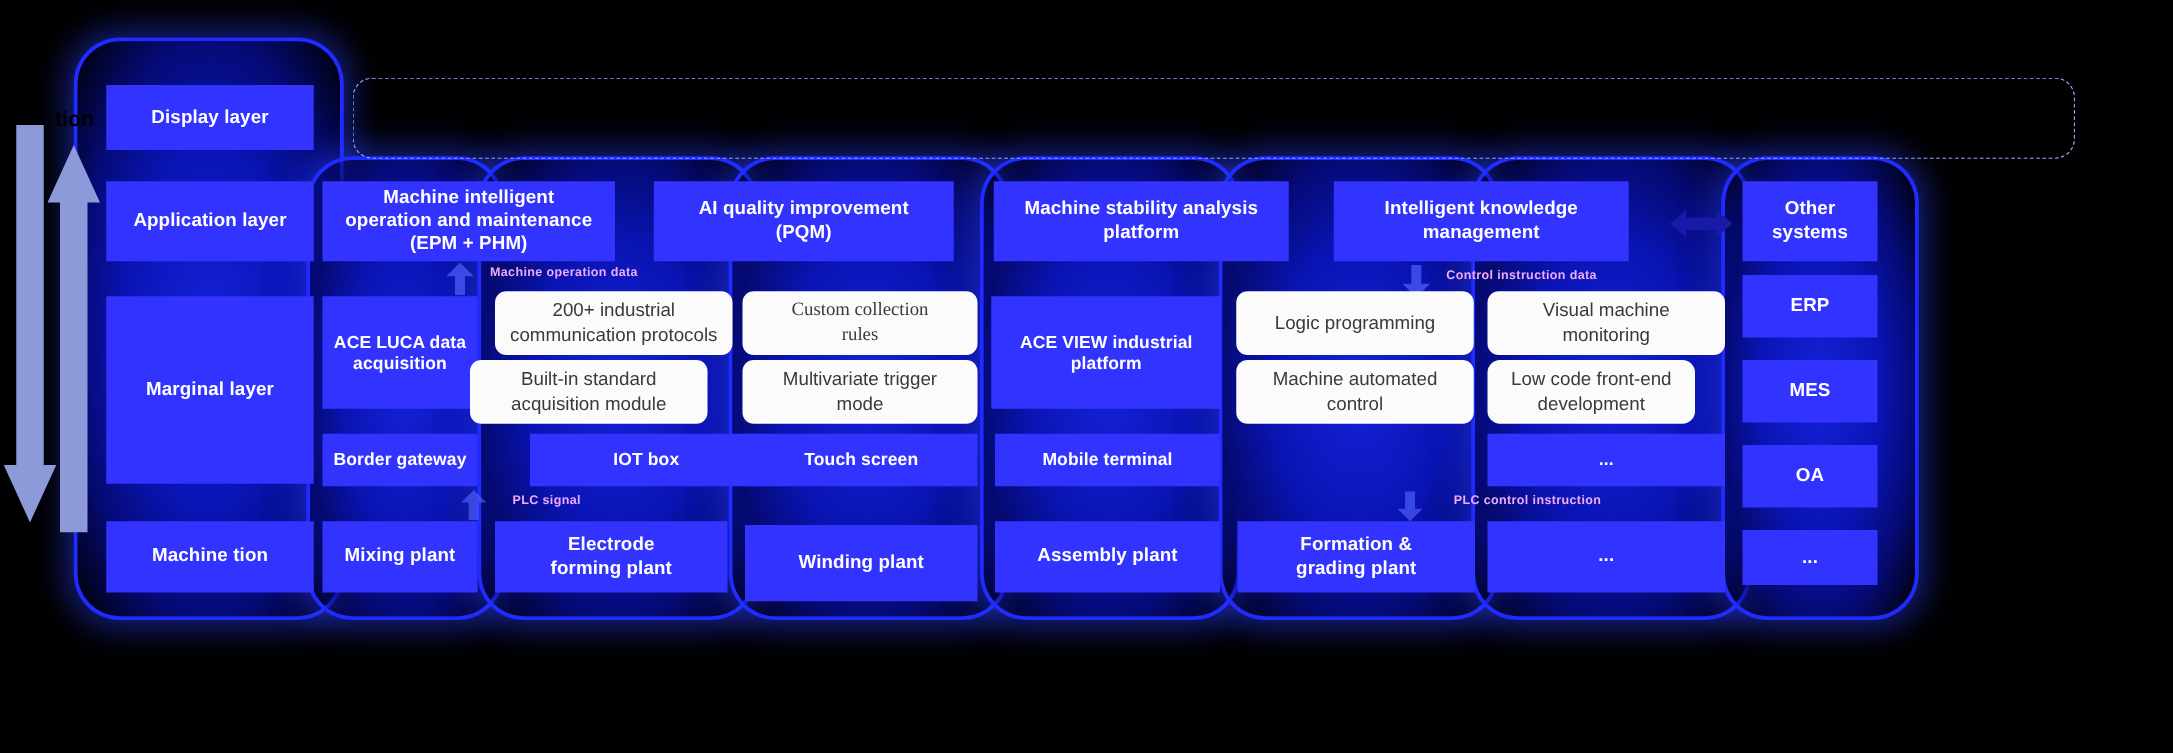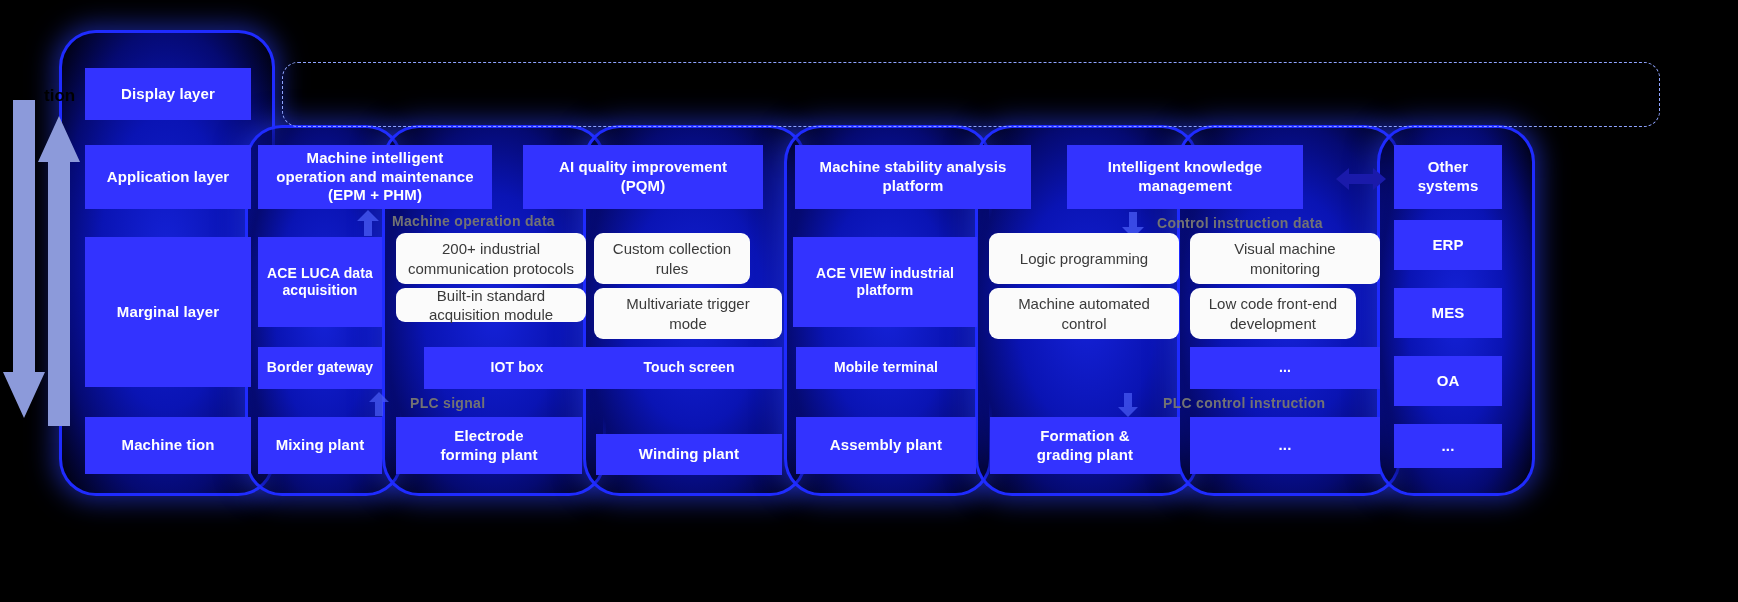--- a/index.html
+++ b/index.html
@@ -45,22 +45,22 @@
     font-weight: normal;
     font-size: 15px;
     line-height: 1.3;
     border-radius: 9px;
     padding: 2px 8px;
   }
 
   
   .flowlabel {
     position: absolute;
-    color: #737373;
-    font-size: 14px;
+    color: #f0abfc;
+    font-size: 10px;
     font-weight: bold;
     letter-spacing: .3px;
     white-space: nowrap;
   }
 
   
   .dashed {
     position: absolute;
     border: 1.6px dashed #8fa4ff;
     border-radius: 16px;
@@ -145,23 +145,23 @@
   </svg>
   <div class="flowlabel" style="left:1157px; top:215px;">Control instruction data</div>
 
   <div class="box" style="left:258px; top:237px; width:124px; height:90px; white-space:pre-line; font-size:14px;">ACE LUCA data
 acquisition</div>
   <div class="box" style="left:793px; top:237px; width:184px; height:90px; white-space:pre-line; font-size:14px;">ACE VIEW industrial
 platform</div>
 
   <div class="whitebox" style="left:396px; top:233px; width:190px; height:51px; white-space:pre-line;text-align:center;">200+ industrial
 communication protocols</div>
-  <div class="whitebox" style="left:594px; top:233px; width:156px; height:51px; white-space:pre-line;">Custom collection
+  <div class="whitebox" style="left:594px; top:233px; width:188px; height:51px; white-space:pre-line;font-family:Liberation Serif, serif;">Custom collection
 rules</div>
-  <div class="whitebox" style="left:396px; top:288px; width:190px; height:34px; white-space:pre-line;">Built-in standard
+  <div class="whitebox" style="left:376px; top:288px; width:190px; height:51px; white-space:pre-line;">Built-in standard
 acquisition module</div>
   <div class="whitebox" style="left:594px; top:288px; width:188px; height:51px; white-space:pre-line;">Multivariate trigger
 mode</div>
 
   <div class="whitebox" style="left:989px; top:233px; width:190px; height:51px; white-space:pre-line;">Logic programming</div>
   <div class="whitebox" style="left:1190px; top:233px; width:190px; height:51px; white-space:pre-line;">Visual machine
 monitoring</div>
   <div class="whitebox" style="left:989px; top:288px; width:190px; height:51px; white-space:pre-line;">Machine automated
 control</div>
   <div class="whitebox" style="left:1190px; top:288px; width:166px; height:51px; white-space:pre-line;border-radius:10px;">Low code front-end
@@ -179,21 +179,21 @@
   <div class="flowlabel" style="left:410px; top:395px;">PLC signal</div>
 
   <svg class="smallarrow" style="left:1118px; top:393px;" width="20" height="24" viewBox="0 0 20 24">
     <path d="M6 0 V14 H0 L10 24 L20 14 H14 V0 Z" fill="#4a5cf5" opacity="0.7"></path>
   </svg>
   <div class="flowlabel" style="left:1163px; top:395px;">PLC control instruction</div>
 
   <div class="box" style="left:258px; top:417px; width:124px; height:57px; white-space:pre-line;">Mixing plant</div>
   <div class="box" style="left:396px; top:417px; width:186px; height:57px; white-space:pre-line;">Electrode
 forming plant</div>
-  <div class="box" style="left:596px; top:434px; width:186px; height:41px; white-space:pre-line;">Winding plant</div>
+  <div class="box" style="left:596px; top:420px; width:186px; height:61px; white-space:pre-line;">Winding plant</div>
   <div class="box" style="left:796px; top:417px; width:180px; height:57px; white-space:pre-line;">Assembly plant</div>
   <div class="box" style="left:990px; top:417px; width:190px; height:57px; white-space:pre-line;">Formation &amp;
 grading plant</div>
   <div class="box" style="left:1190px; top:417px; width:190px; height:57px; white-space:pre-line;">...</div>
 
   <div class="box" style="left:1394px; top:424px; width:108px; height:44px;">...</div>
 
 </div>
 
 </body></html>

